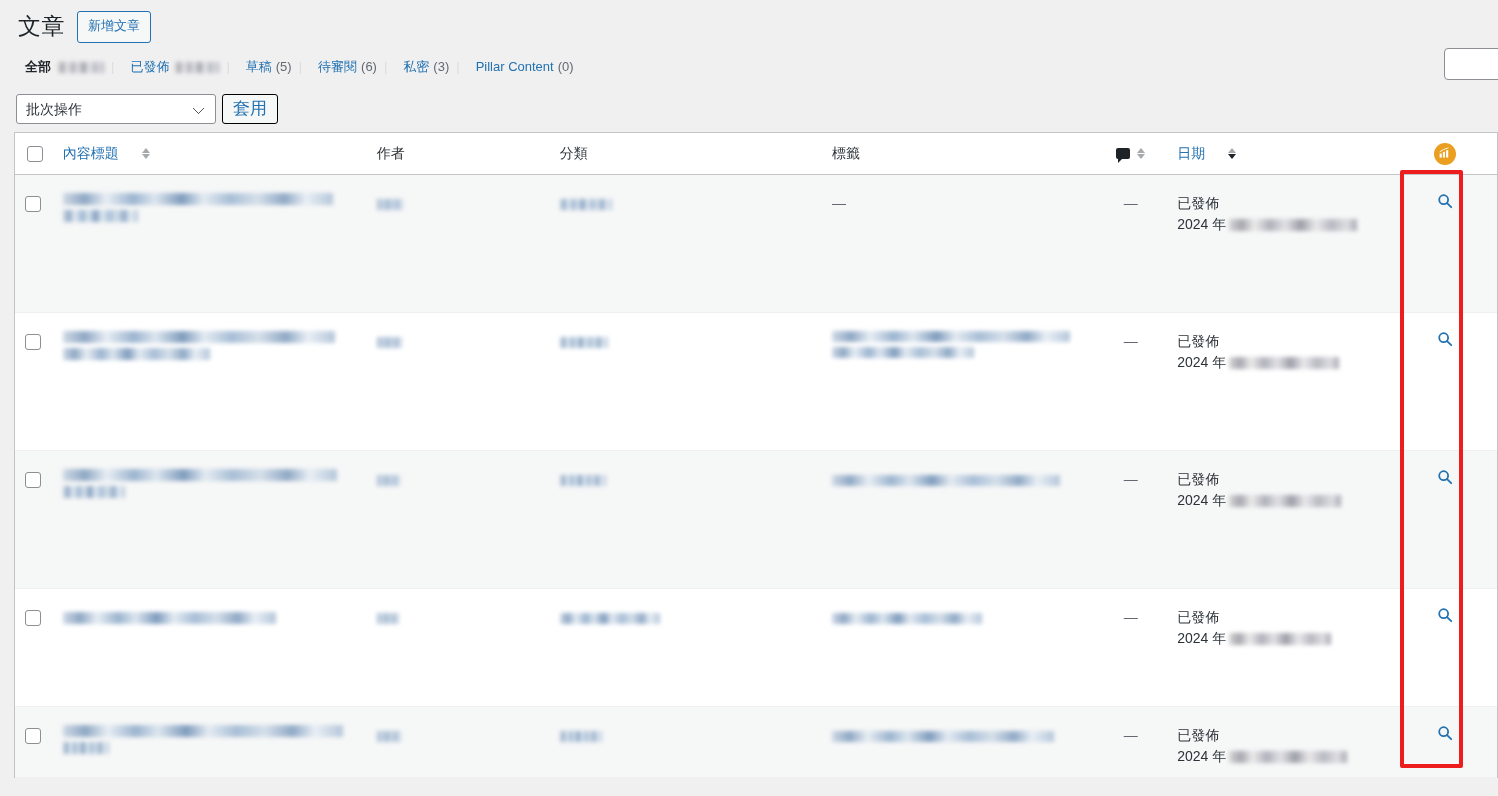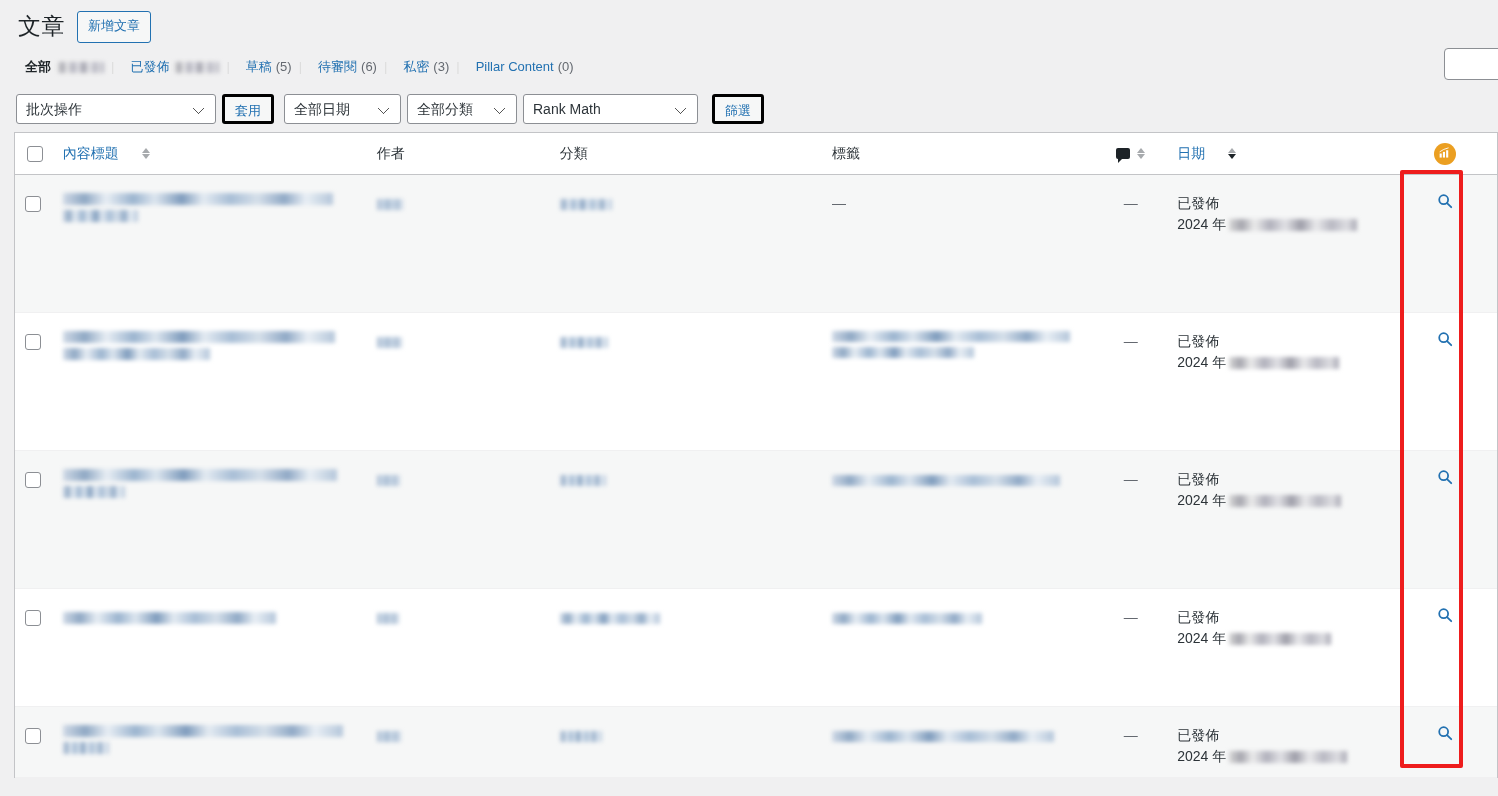--- a/index.html
+++ b/index.html
@@ -107,21 +107,21 @@
   }
 
   
   .tablenav {
     position: relative;
     height: 46px;
     margin: 8px 0 0 0;
     padding: 0 0 0 16px;
     display: flex;
     align-items: center;
-    gap: 0;
+    gap: 8px;
   }
   .alignleft { display: flex; align-items: center; gap: 6px; }
 
   select.wp-select {
     height: 30px;
     min-width: 60px;
     border: 1px solid #8c8f94;
     border-radius: 3px;
     background-color: #fff;
     background-image:
@@ -139,26 +139,26 @@
     line-height: 28px;
     cursor: pointer;
   }
   select.w-bulk { width: 200px; }
   select.w-date { width: 117px; }
   select.w-cat  { width: 110px; }
   select.w-rank { width: 175px; }
 
   .button-secondary {
     height: 30px;
-    border: 3px solid #000000;
+    border: 1px solid #000000;
     color: #2271b1;
     background: #f6f7f7;
     border-radius: 3px;
     padding: 0 10px;
-    font-size: 13px;
+    font-size: 17px;
     font-family: inherit;
     line-height: 28px;
     cursor: pointer;
     white-space: nowrap;
   }
   .ml10 { margin-left: 10px; }
   .ml8 { margin-left: 8px; }
 
   
   .tablenav-pages {
@@ -399,32 +399,20 @@
   <input class="search-box" type="search" value="" placeholder="" style="">
 
   <div class="tablenav">
     <div class="alignleft">
       <select class="wp-select w-bulk">
         <option>批次操作</option>
       </select>
       <button class="button-secondary">套用</button>
     </div>
 
-    <div class="alignleft ml10">
-      <select class="wp-select w-date">
-        <option>全部日期</option>
-      </select>
-      <select class="wp-select w-cat">
-        <option>全部分類</option>
-      </select>
-      <select class="wp-select w-rank">
-        <option>Rank Math</option>
-      </select>
-      <button class="button-secondary ml8">篩選</button>
-    </div>
 
   </div>
 
   <table class="wp-list-table">
     <colgroup>
       <col class="col-cb">
         <col class="col-title">
         <col class="col-author">
       <col class="col-cats">
         <col class="col-tags">

